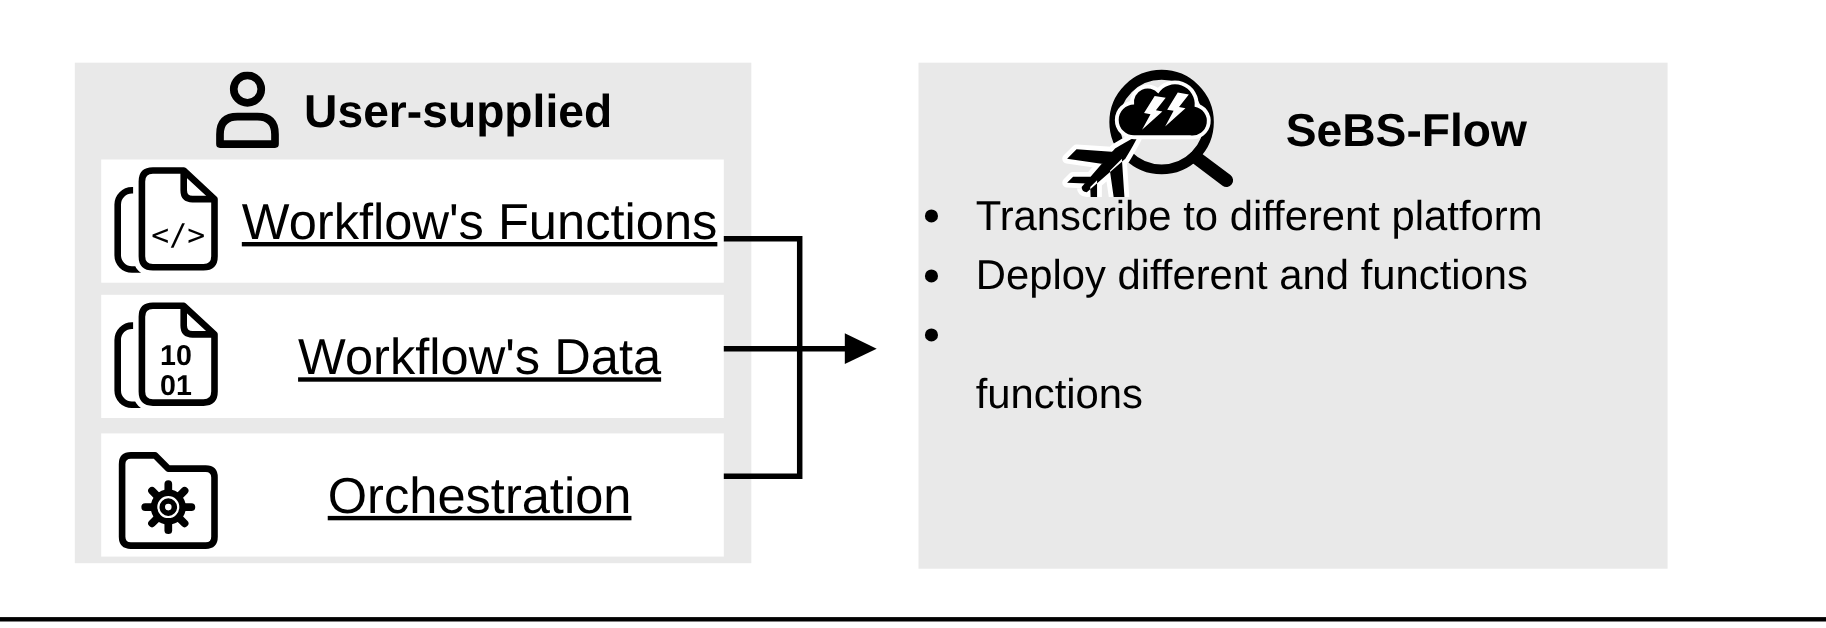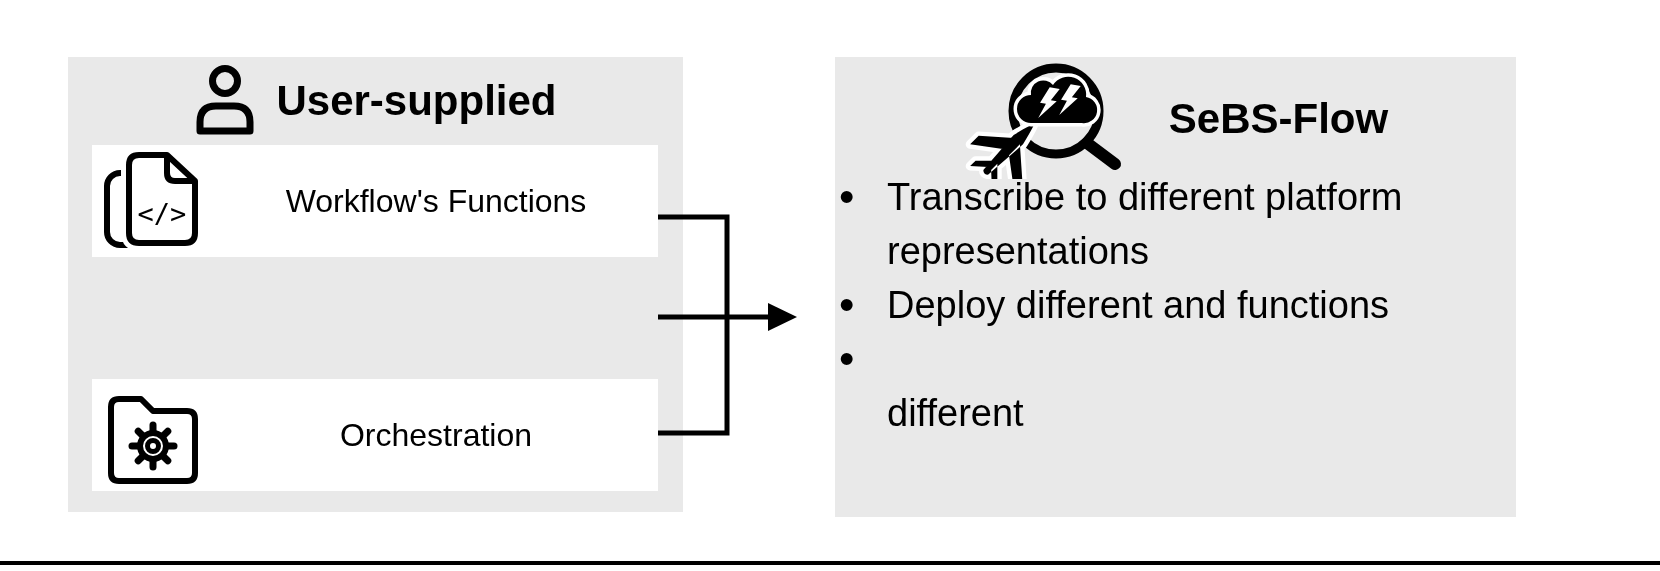--- a/index.html
+++ b/index.html
@@ -12,21 +12,21 @@
   .panel-left{left:68px;top:57px;width:615px;height:455px;}
   .panel-right{left:835px;top:57px;width:681px;height:460px;}
   .panel-header{display:flex;align-items:center;justify-content:center;border-radius:28px;}
   .panel-left .panel-header{height:88px;gap:20px;}
   .panel-right .panel-header{height:123px;gap:38px;}
   .panel-title{font-size:42px;font-weight:bold;white-space:nowrap;}
   
   .ubox{position:absolute;left:24px;width:566px;height:112px;background:#ffffff;
         display:flex;align-items:center;}
   .ubox-icon{width:122px;display:flex;justify-content:center;align-items:center;}
-  .ubox-label{flex:1;text-align:center;font-size:32px;line-height:47px;white-space:nowrap;}
+  .ubox-label{flex:1;text-align:center;font-size:46px;line-height:47px;white-space:nowrap;text-decoration:underline;}
   
   .bullet-list{list-style:none;margin:-10px 0 0 0;padding:0;}
   .bullet-list li{position:relative;padding-left:52px;font-size:38px;line-height:54px;}
   .bullet-list li::before{content:"\2022";position:absolute;left:4px;top:0;
         font-size:44px;line-height:54px;}
   .bullet-line{white-space:nowrap;}
   
   .overlay{position:absolute;left:0;top:0;pointer-events:none;}
   .bottom-rule{position:absolute;left:0;top:561px;width:1660px;height:4px;background:#000;}
   svg{display:block;}
@@ -56,22 +56,37 @@
           <path d="M38 4 H66 L94 30 V82 Q94 92 84 92 H38 Q28 92 28 82 V14 Q28 4 38 4 Z" fill="#fff" stroke="#000" stroke-width="6" stroke-linejoin="round"></path>
           <path d="M66 4 V22 Q66 30 74 30 H94" fill="none" stroke="#000" stroke-width="6"></path>
           <text x="61" y="72" text-anchor="middle" font-size="27" font-family="DejaVu Sans Mono, monospace">&lt;/&gt;</text>
         </svg>
       </span>
       <div class="ubox-label">
         <span>Workflow's Functions</span>
       </div>
     </div>
 
+    <div class="ubox" style="top:211px">
+      <span class="ubox-icon">
+        <svg width="104" height="100" viewBox="0 0 104 100">
+          <rect x="6" y="22" width="62" height="72" rx="13" fill="none" stroke="#000" stroke-width="6"></rect>
+          <path d="M38 4 H66 L94 30 V82 Q94 92 84 92 H38 Q28 92 28 82 V14 Q28 4 38 4 Z" fill="#fff" stroke="#fff" stroke-width="16" stroke-linejoin="round"></path>
+          <path d="M38 4 H66 L94 30 V82 Q94 92 84 92 H38 Q28 92 28 82 V14 Q28 4 38 4 Z" fill="#fff" stroke="#000" stroke-width="6" stroke-linejoin="round"></path>
+          <path d="M66 4 V22 Q66 30 74 30 H94" fill="none" stroke="#000" stroke-width="6"></path>
+          <text x="59" y="58" text-anchor="middle" font-size="26" font-weight="bold" font-family="Liberation Sans, sans-serif">10</text>
+          <text x="59" y="85" text-anchor="middle" font-size="26" font-weight="bold" font-family="Liberation Sans, sans-serif">01</text>
+        </svg>
+      </span>
+      <div class="ubox-label">
+        <span>Workflow's Data</span>
+      </div>
+    </div>
 
-    <div class="ubox" style="top:322px">
+    <div class="ubox" style="top:337px">
       <span class="ubox-icon">
         <svg width="104" height="100" viewBox="0 0 104 100">
           <path d="M10 88 V22 Q10 14 18 14 H40 L52 26 H86 Q94 26 94 34 V88 Q94 96 86 96 H18 Q10 96 10 88 Z" fill="none" stroke="#000" stroke-width="6" stroke-linejoin="round"></path>
           <g stroke="#000" stroke-width="7" stroke-linecap="round">
             <line x1="65" y1="61" x2="73" y2="61"></line>
             <line x1="61.2" y1="70.2" x2="66.8" y2="75.8"></line>
             <line x1="52" y1="74" x2="52" y2="82"></line>
             <line x1="42.8" y1="70.2" x2="37.2" y2="75.8"></line>
             <line x1="39" y1="61" x2="31" y2="61"></line>
             <line x1="42.8" y1="51.8" x2="37.2" y2="46.2"></line>
@@ -111,28 +126,27 @@
             <polygon points="8,0 20,0 12,15 19,15 1,38 7,20 0,20" fill="#fff" transform="translate(101,24) rotate(10) scale(0.85)"></polygon>
           </g>
         </svg>
       </span>
       <span class="panel-title">SeBS-Flow</span>
     </div>
 
     <ul class="bullet-list">
       <li>
         <span class="bullet-line">Transcribe to different platform</span><br>
-        <span class="bullet-line">representations</span>
       </li>
       <li>
         <span class="bullet-line">Deploy different and functions</span>
       </li>
       <li>
         <br>
-        <span class="bullet-line">different</span>
+        <span class="bullet-line">functions</span>
       </li>
     </ul>
   </div>
 
   <svg class="overlay" width="1660" height="571" viewBox="0 0 1660 571">
     <path d="M658 217 H727 V433 H658" fill="none" stroke="#000" stroke-width="5"></path>
     <line x1="658" y1="317" x2="772" y2="317" stroke="#000" stroke-width="5"></line>
     <polygon points="768,303 797,317 768,331" fill="#000"></polygon>
   </svg>
 

